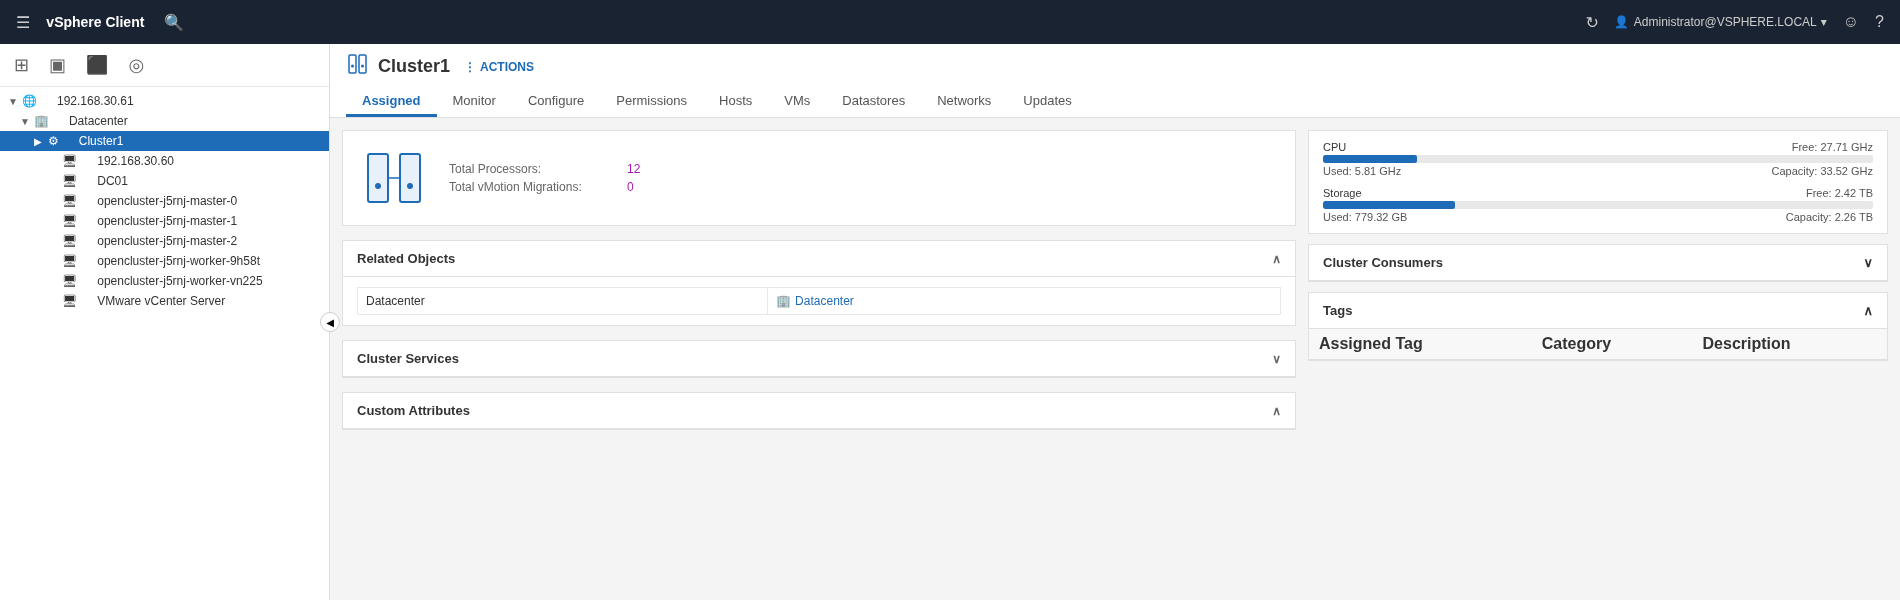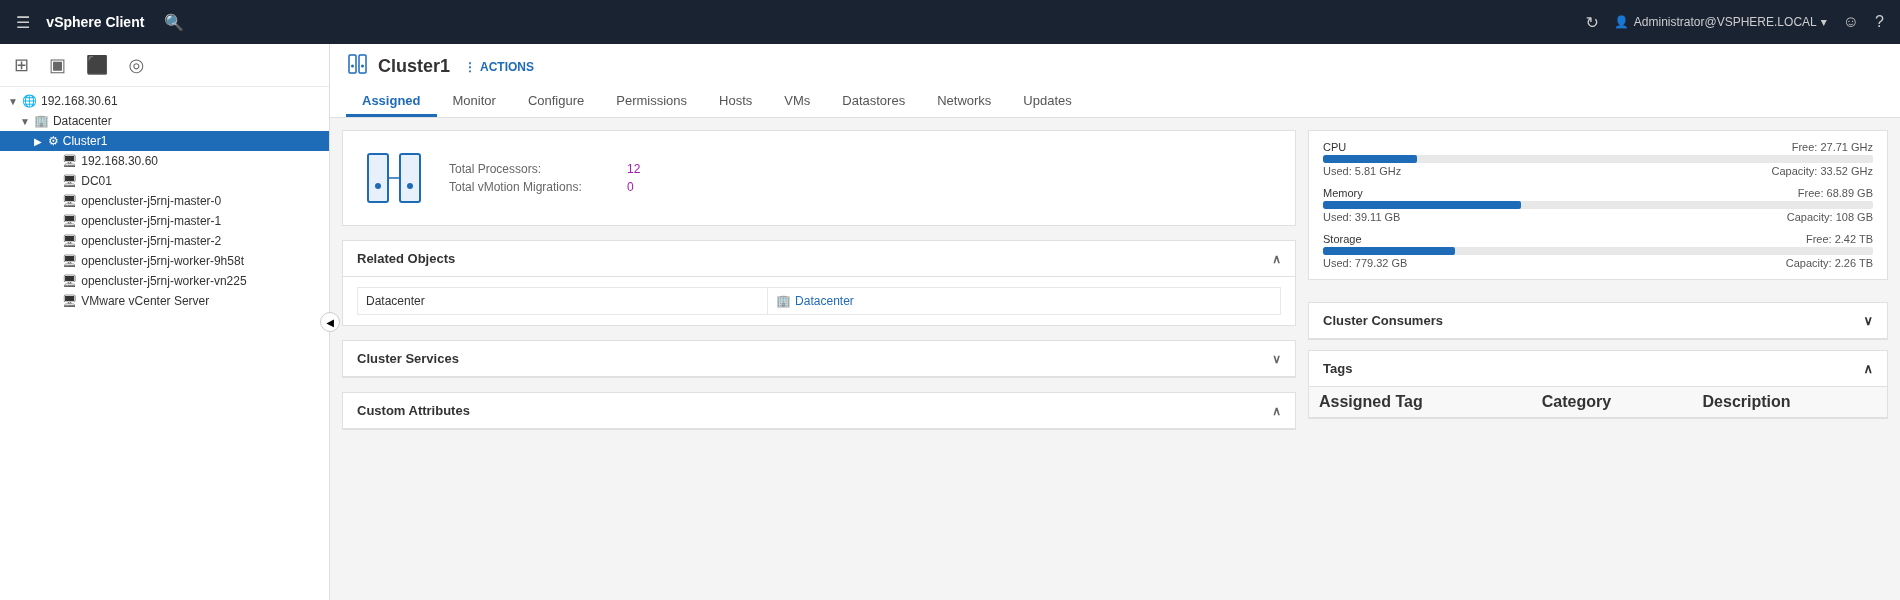--- a/index.html
+++ b/index.html
@@ -75,21 +75,21 @@
       padding: 3px 8px;
       cursor: pointer;
       white-space: nowrap;
       color: #333;
       font-size: 12px;
     }
     .tree-item.selected { background: #1e6bb8; color: #fff; }
     .tree-item .arrow { width: 14px; font-size: 10px; color: #666; flex-shrink: 0; }
     .tree-item.selected .arrow { color: #fff; }
     .tree-item .tree-icon { margin-right: 4px; font-size: 12px; flex-shrink: 0; }
-    .tree-item .tree-label { font-size: 12px; }
+    .tree-item .tree-label { font-size: 12px; margin-left: 16px; }
     .indent-1 { padding-left: 20px; }
     .indent-2 { padding-left: 34px; }
     .indent-3 { padding-left: 48px; }
     .sidebar-wrapper {
       position: relative;
     }
 
     
     .content-area {
       flex: 1;
@@ -256,21 +256,20 @@
       justify-content: space-between;
       font-size: 11px;
       color: #555;
       margin-top: 2px;
     }
 
     
     .cluster-consumers-card {
       background: #fff;
       border: 1px solid #e0e0e0;
-      margin-top: 12px;
     }
     .cluster-consumers-header {
       display: flex;
       align-items: center;
       justify-content: space-between;
       padding: 10px 14px;
       font-size: 13px;
       font-weight: 600;
       color: #333;
       cursor: pointer;
@@ -522,33 +521,20 @@
             </div>
             <div class="resource-bar-bg">
               <div class="resource-bar-fill" style="width: 17%;"></div>
             </div>
             <div class="resource-used-row">
               <span>Used: 5.81 GHz</span>
               <span>Capacity: 33.52 GHz</span>
             </div>
           </div>
 
-          <div class="resource-row">
-            <div class="resource-label-row">
-              <span class="resource-name">Memory</span>
-              <span class="resource-free">Free: 68.89 GB</span>
-            </div>
-            <div class="resource-bar-bg">
-              <div class="resource-bar-fill" style="width: 36%;"></div>
-            </div>
-            <div class="resource-used-row">
-              <span>Used: 39.11 GB</span>
-              <span>Capacity: 108 GB</span>
-            </div>
-          </div>
 
           <div class="resource-row">
             <div class="resource-label-row">
               <span class="resource-name">Storage</span>
               <span class="resource-free">Free: 2.42 TB</span>
             </div>
             <div class="resource-bar-bg">
               <div class="resource-bar-fill" style="width: 24%;"></div>
             </div>
             <div class="resource-used-row">

